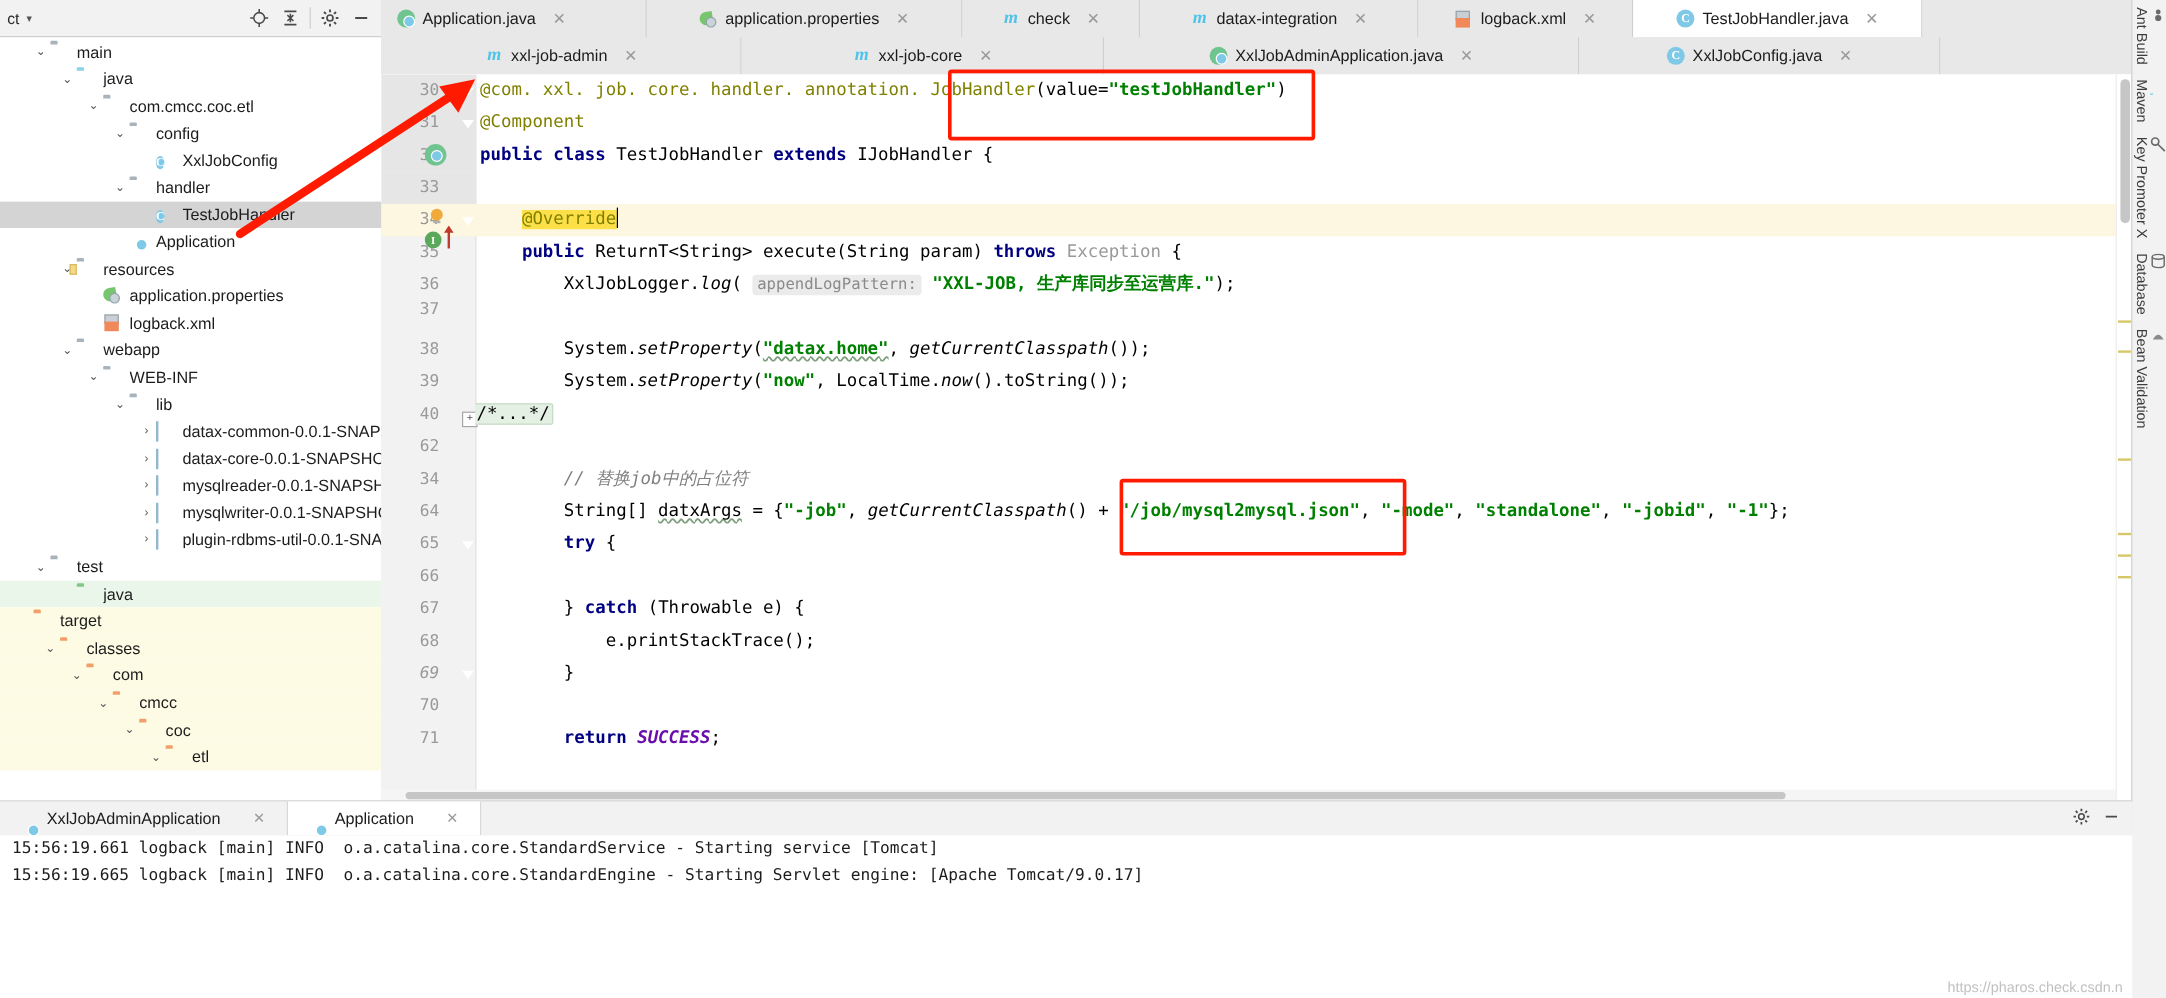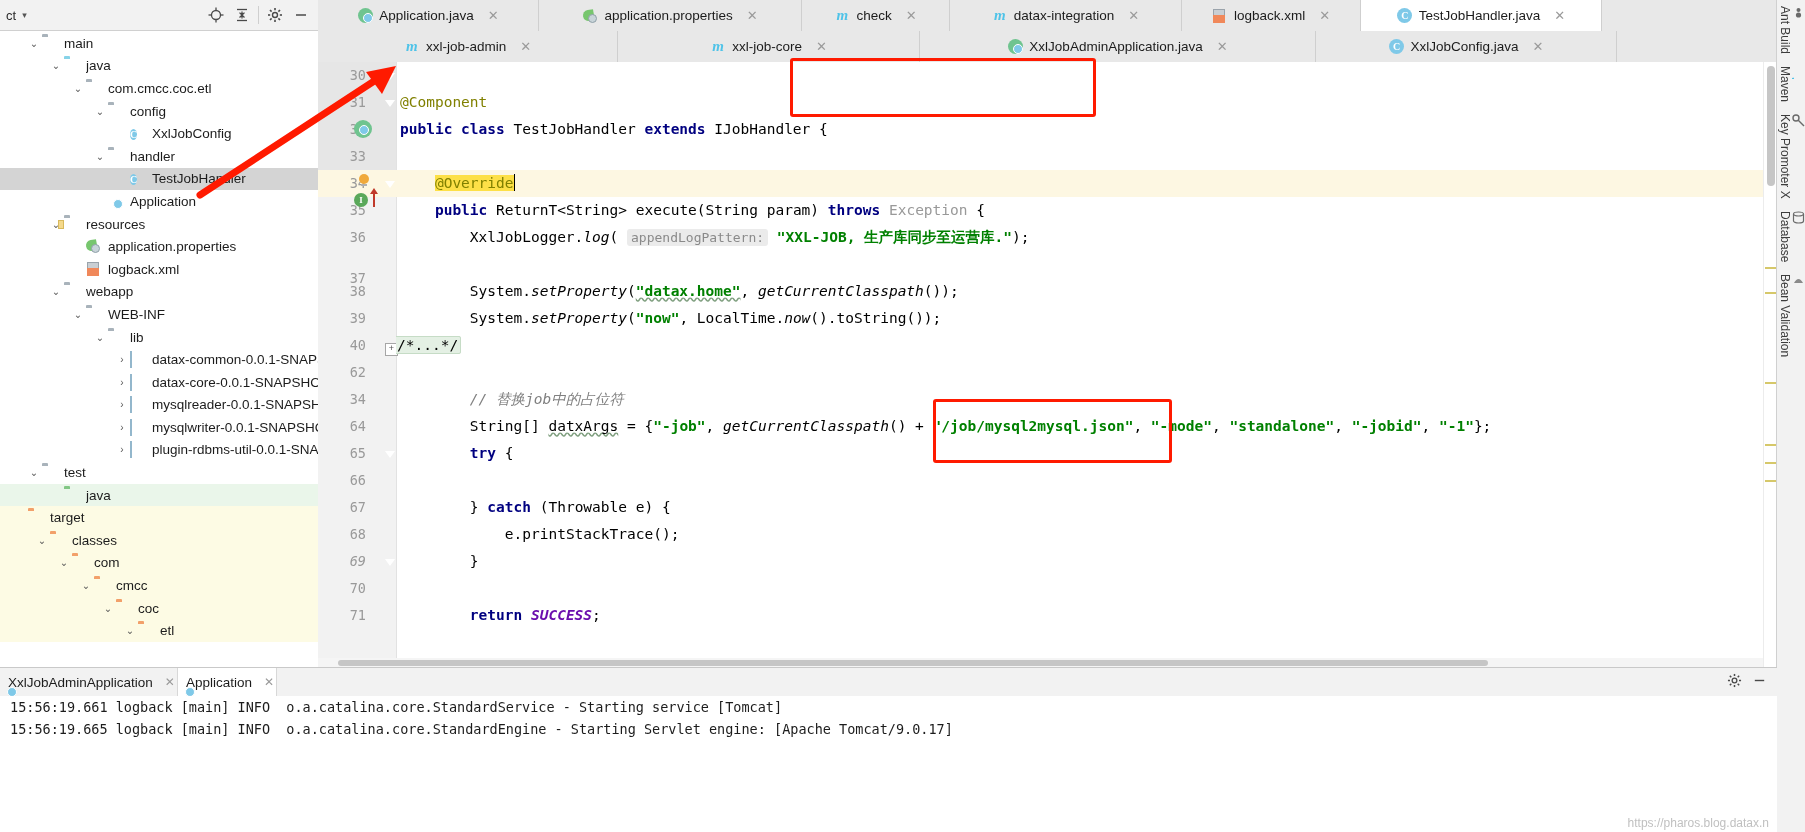--- a/index.html
+++ b/index.html
@@ -113,21 +113,21 @@
   .mark{position:absolute;right:1px;width:11px;height:2px;}
 
   
   .right-strip{position:absolute;right:0;top:0;width:28px;height:832px;background:#f2f2f2;border-left:1px solid #d0d0d0;}
   .rs-item{width:28px;color:#3c3c3c;font-size:12px;writing-mode:vertical-rl;text-orientation:mixed;padding:6px 0;text-align:center;white-space:nowrap;}
   .rs-ic{display:block;margin:0 auto 3px auto;width:13px;height:13px;}
 
   
   .bottom{position:absolute;left:0;right:28px;bottom:0;height:164px;background:#fff;border-top:1px solid #c9c9c9;}
   .runtabs{height:28px;background:#f2f2f2;display:flex;align-items:stretch;border-bottom:1px solid #d8d8d8;}
-  .rtab{display:flex;align-items:center;gap:6px;padding:0 2px;font-size:13.5px;color:#1c1c1c;border-right:1px solid #d8d8d8;}
+  .rtab{display:flex;align-items:center;gap:21px;padding:0 18px;font-size:13.5px;color:#1c1c1c;border-right:1px solid #d8d8d8;}
   .rtab.active{background:#ffffff;}
   .rtab .x{color:#9a9a9a;font-size:12px;margin-left:6px;}
   .rt-filler{flex:1;}
   .rt-right{display:flex;align-items:center;gap:10px;padding:0 10px;color:#4a4a4a;}
   .console{position:absolute;top:28px;left:0;right:0;bottom:0;background:#fff;overflow:hidden;font-family:"DejaVu Sans Mono","Liberation Mono",monospace;font-size:13.5px;color:#1c1c1c;padding-left:10px;}
   .cl{white-space:pre;line-height:22px;}
   .watermark{position:absolute;right:8px;bottom:2px;color:#c0c0c0;font-size:12px;font-family:"Liberation Sans",sans-serif;}
 
   
   .redbox{position:absolute;border:3px solid #ff1a00;border-radius:3px;pointer-events:none;}
@@ -343,21 +343,21 @@
           <span style="display: inline-block; flex: 0 0 auto; width: 110px;"></span>
           <span class="arrow">⌄</span>
           <span class="ic"><span class="fld fld-orange"></span></span>
           <span class="lbl">etl</span>
         </div>
       </div>
   </div>
 
   <div class="tabs-region">
     <div class="tabrow" id="tabrow1">
-        <div class="tab" style="width: 196px; justify-content: center;">
+        <div class="tab" style="width: 196px; ">
           <span class="tab-ic">
             <span class="springcls"></span>
           </span>
           <span>Application.java</span>
           <span class="x">✕</span>
         </div>
         <div class="tab" style="width: 238px; justify-content: center;">
           <span class="tab-ic">
             <span class="propic"></span>
           </span>
@@ -438,21 +438,21 @@
     <div class="sel-line" style="top:81px;left:0;width:78px;background:#e6e6e6;"></div>
 
     <div id="linenums">
         <div class="ln" style="top: 5px; left: 0px; width: 48px;">30</div>
         <div class="ln" style="top: 32px; left: 0px; width: 48px;">31</div>
         <div class="ln" style="top: 59px; left: 0px; width: 48px;">32</div>
         <div class="ln" style="top: 86px; left: 0px; width: 48px;">33</div>
         <div class="ln" style="top: 113px; left: 0px; width: 48px;">34</div>
         <div class="ln" style="top: 140px; left: 0px; width: 48px;">35</div>
         <div class="ln" style="top: 167px; left: 0px; width: 48px;">36</div>
-        <div class="ln" style="top: 208px; left: 0px; width: 48px;">37</div>
+        <div class="ln" style="top: 188px; left: 0px; width: 48px;">37</div>
         <div class="ln" style="top: 221px; left: 0px; width: 48px;">38</div>
         <div class="ln" style="top: 248px; left: 0px; width: 48px;">39</div>
         <div class="ln" style="top: 275px; left: 0px; width: 48px;">40</div>
         <div class="ln" style="top: 302px; left: 0px; width: 48px;">62</div>
         <div class="ln" style="top: 329px; left: 0px; width: 48px;">34</div>
         <div class="ln" style="top: 356px; left: 0px; width: 48px;">64</div>
         <div class="ln" style="top: 383px; left: 0px; width: 48px;">65</div>
         <div class="ln" style="top: 410px; left: 0px; width: 48px;">66</div>
         <div class="ln" style="top: 437px; left: 0px; width: 48px;">67</div>
         <div class="ln" style="top: 464px; left: 0px; width: 48px;">68</div>
@@ -473,20 +473,21 @@
         <span class="b"></span>
         <span class="s"></span>
       </div>
     <div class="gut-i" style="left:36px;top:131px;">I</div>
     <svg style="position:absolute;left:51px;top:126px;" width="12" height="20">
         <line x1="5" y1="19" x2="5" y2="5" stroke="#c0392b" stroke-width="2"></line>
         <polygon points="5,0 1,6 9,6" fill="#c0392b"></polygon>
       </svg>
 
     <div class="code">
+      <div class="cline" style="top:0px;left:4px;"><span class="ann">@com. xxl. job. core. handler. annotation. </span><span class="ann">JobHandl</span><span class="ann">er</span><span class="typ">(value=</span><span class="str">"testJobHandler"</span><span class="typ">)</span></div>
       <div class="cline" style="top:27px;left:4px;"><span class="ann">@Component</span></div>
       <div class="cline" style="top:54px;left:4px;"><span class="kw">public class</span> <span class="typ">TestJobHandler</span> <span class="kw">extends</span> <span class="typ">IJobHandler</span> {</div>
       <div class="cline" style="top:81px;left:4px;"></div>
       <div class="cline" style="top:108px;left:4px;">    <span class="ann selhl">@Override</span><span class="caret"></span></div>
       <div class="cline" style="top:135px;left:4px;">    <span class="kw">public</span> <span class="typ">ReturnT&lt;String&gt;</span> <span class="typ">execute</span>(<span class="typ">String param</span>) <span class="kw">throws</span> <span class="grey">Exception</span> {</div>
       <div class="cline" style="top:162px;left:4px;">        <span class="typ">XxlJobLogger.</span><span class="fld-m">log</span>( <span class="hint">appendLogPattern:</span> <span class="str">"XXL-JOB, 生产库同步至运营库."</span>);</div>
       <div class="cline" style="top:189px;left:4px;"></div>
       <div class="cline" style="top:216px;left:4px;">        <span class="typ">System.</span><span class="fld-m">setProperty</span>(<span class="str wavy">"datax.home"</span>, <span class="fld-m">getCurrentClasspath</span>());</div>
       <div class="cline" style="top:243px;left:4px;">        <span class="typ">System.</span><span class="fld-m">setProperty</span>(<span class="str">"now"</span>, <span class="typ">LocalTime.</span><span class="fld-m">now</span>().<span class="typ">toString</span>());</div>
       <div class="cline" style="top:270px;left:-2px;"><span class="folded">/*...*/</span></div>
@@ -601,21 +602,21 @@
           <svg width="15" height="15" viewBox="0 0 16 16">
               <line x1="3" y1="8" x2="13" y2="8" stroke="#4a4a4a" stroke-width="1.5"></line>
             </svg>
         </span>
       </div>
     </div>
     <div class="console">
       <div class="cl">15:56:19.661 logback [main] INFO  o.a.catalina.core.StandardService - Starting service [Tomcat]</div>
       <div class="cl">15:56:19.665 logback [main] INFO  o.a.catalina.core.StandardEngine - Starting Servlet engine: [Apache Tomcat/9.0.17]</div>
     </div>
-    <div class="watermark">https://pharos.blog.datax.n</div>
+    <div class="watermark">https://pharos.check.csdn.n</div>
   </div>
 
   <div class="redbox" style="left:790px;top:58px;width:300px;height:53px;"></div>
   <div class="redbox" style="left:933px;top:399px;width:233px;height:58px;"></div>
   <svg class="redarrow" style="left:160px;top:60px;" width="260" height="140">
     <line x1="40" y1="135" x2="228" y2="12" stroke="#ff1a00" stroke-width="7" stroke-linecap="round"></line>
     <polygon points="236,6 206,12 222,34" fill="#ff1a00"></polygon>
   </svg>
 
 </div>

